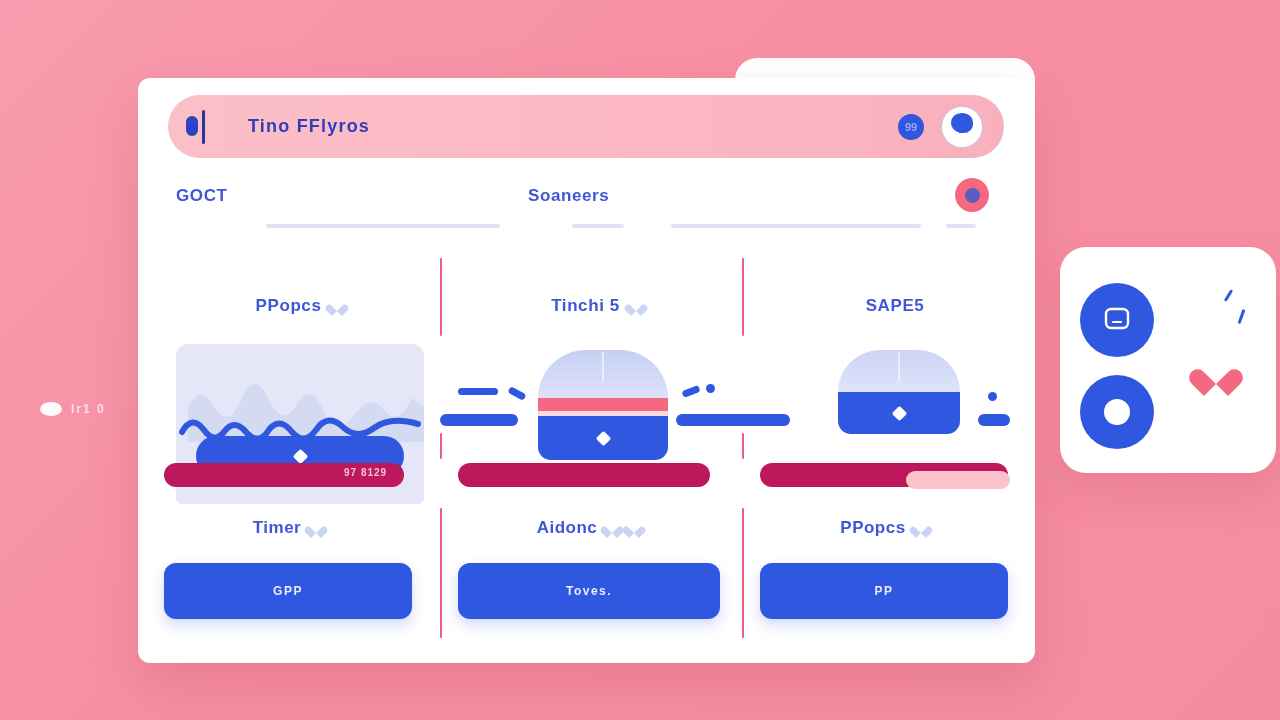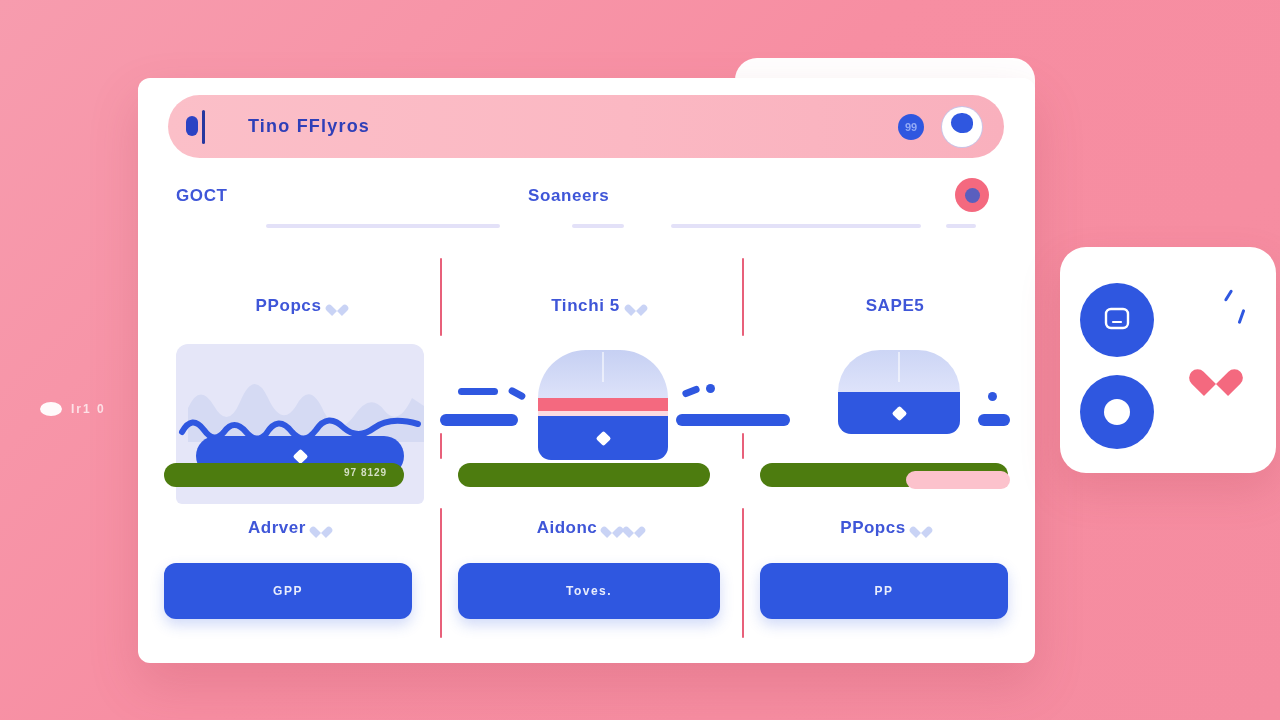--- a/index.html
+++ b/index.html
@@ -200,21 +200,21 @@
   .hw-3 .hw-top { background: linear-gradient(180deg, #ccd5f5 0%, #dee3fa 100%); height: 42px; }
   .hw-3 .hw-base { height: 42px; }
 
   
   .mark { position: absolute; background: #2f57e0; border-radius: 4px; }
 
   
   .bars { position: absolute; left: 0; top: 385px; width: 100%; height: 30px; }
   .bar {
     position: absolute; height: 24px; border-radius: 12px;
-    background: #4d7c0f;
+    background: #be185d;
   }
   .bar-0 { left: 26px;  width: 240px; }
   .bar-1 { left: 320px; width: 252px; }
   .bar-2 { left: 622px; width: 248px; }
   .bar-ghost {
     position: absolute; left: 768px; top: 8px;
     width: 104px; height: 18px; border-radius: 10px;
     background: #fcc2cc;
   }
   .bar-label {
@@ -396,21 +396,21 @@
     </div>
     <div class="bar bar-1"></div>
     <div class="bar bar-2"></div>
     <div class="bar-ghost"></div>
   </div>
 
   <div class="actions">
 
     <div class="act a-0">
       <div class="act-head">
-        <span class="act-title">Adrver</span>
+        <span class="act-title">Timer</span>
         <span class="heart"></span>
       </div>
       <button class="act-btn">GPP</button>
     </div>
 
     <div class="act a-1">
       <div class="act-head">
         <span class="act-title">Aidonc</span>
         <span class="heart"></span>
         <span class="heart"></span>

